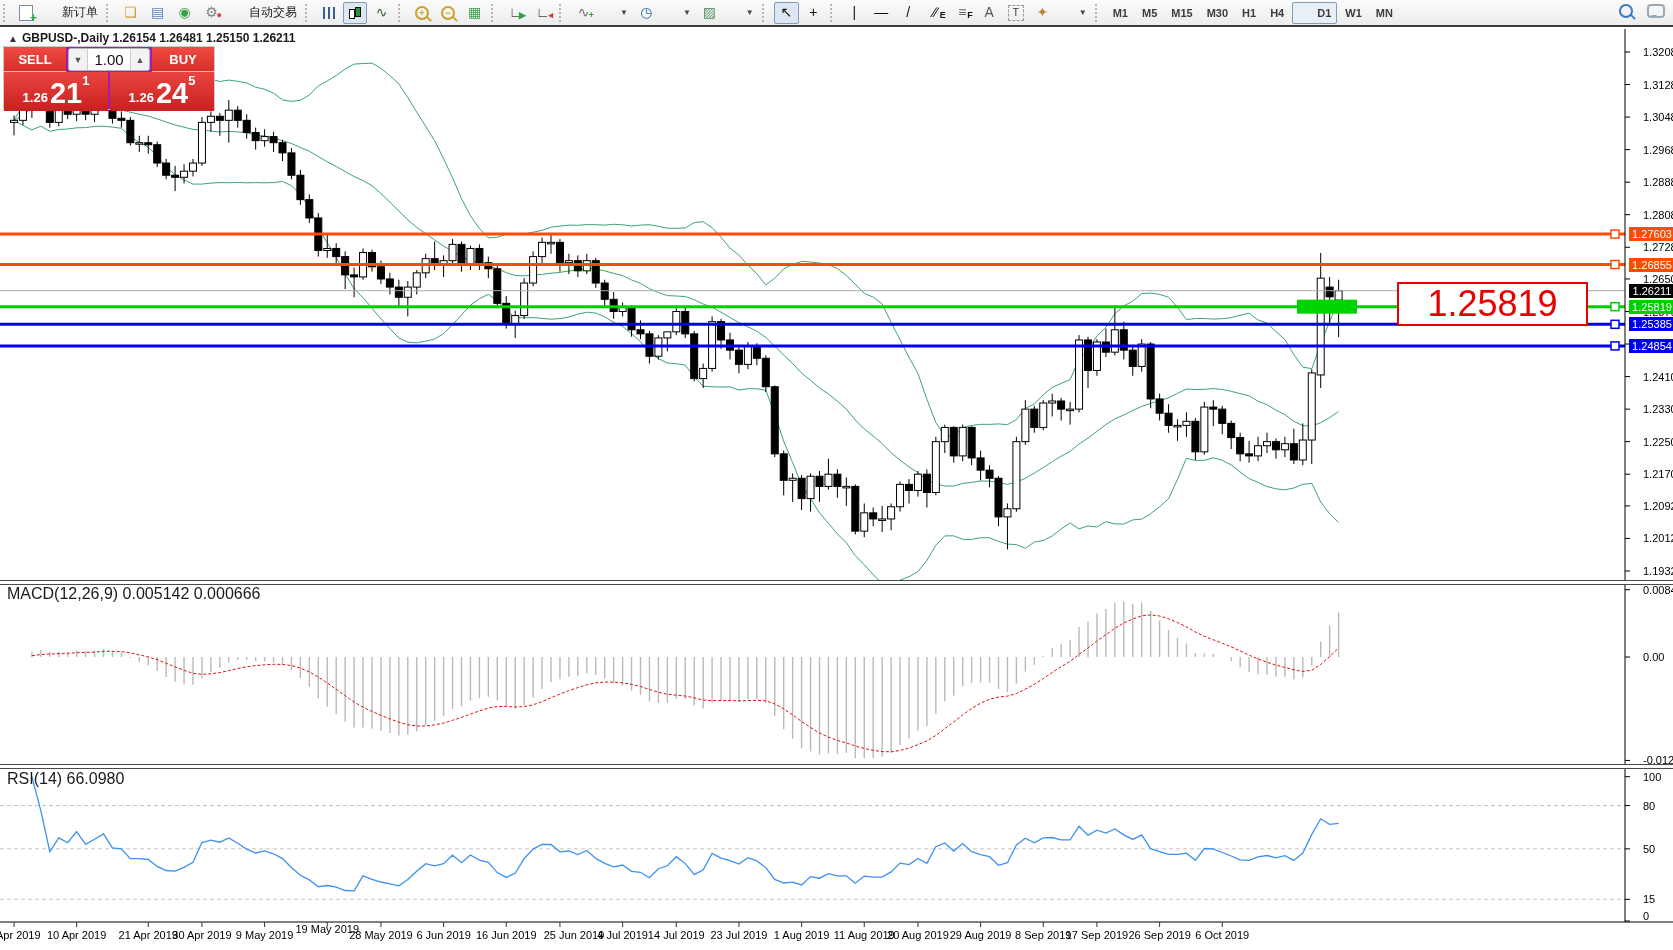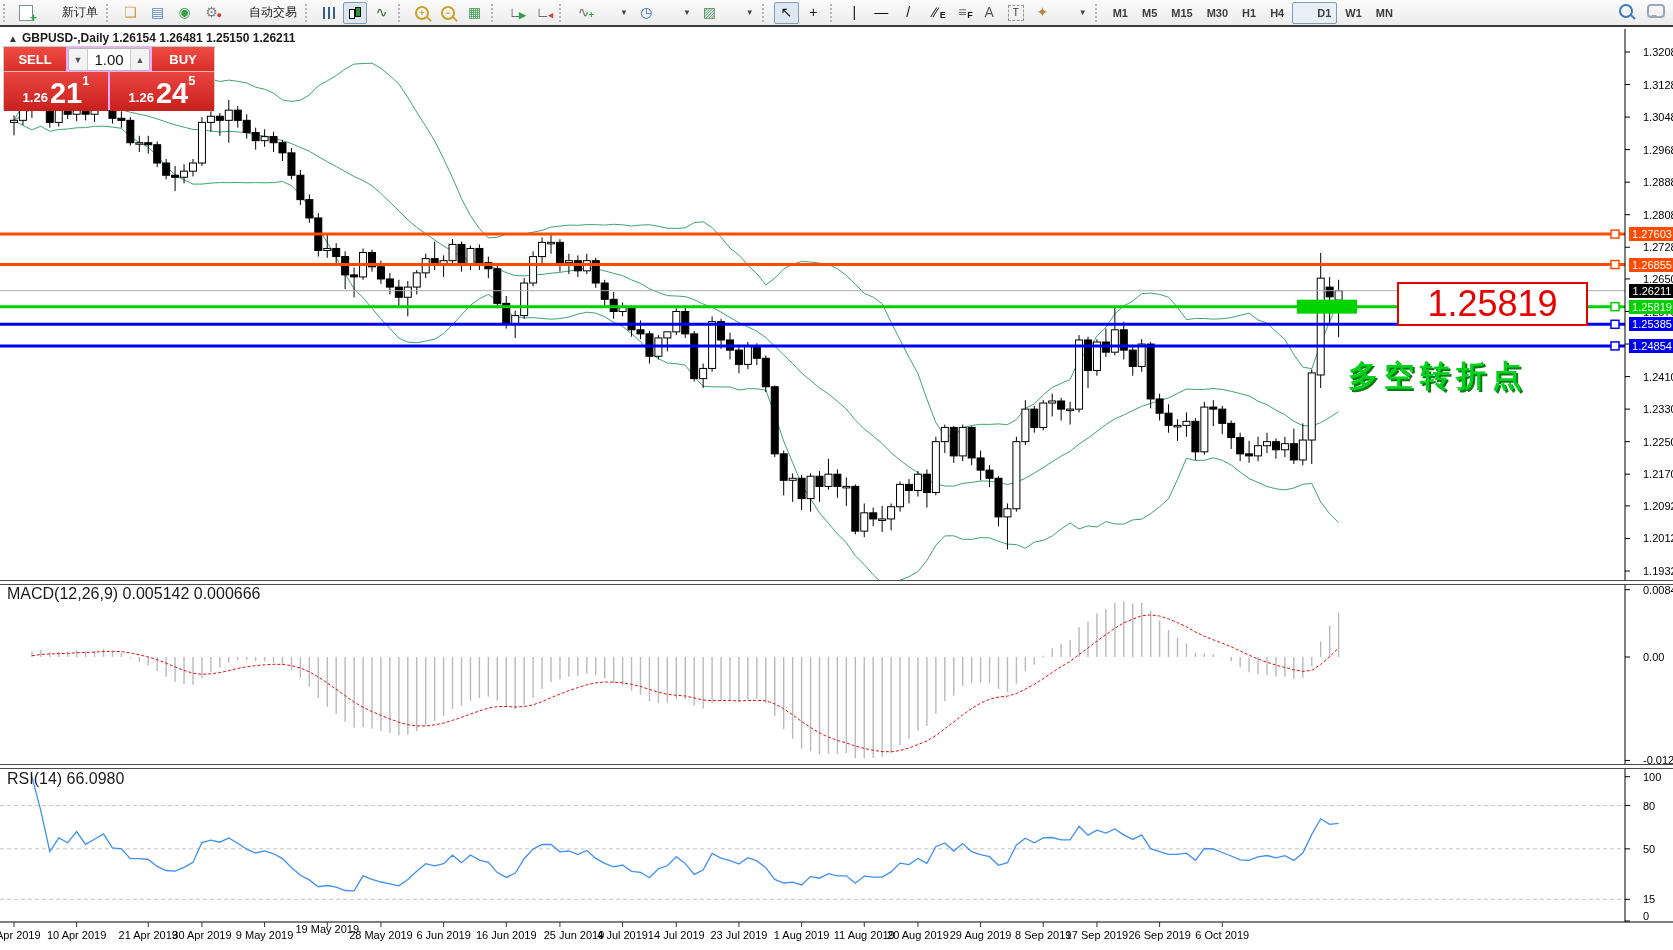--- a/index.html
+++ b/index.html
@@ -35,21 +35,21 @@
   #plot{position:absolute;left:0;top:0;z-index:1;}
   .pane-sep{position:absolute;left:0;width:1673px;height:3px;background:#fff;border-top:1px solid #4a4a4a;border-bottom:1px solid #4a4a4a;box-sizing:content-box;z-index:6;}
   .ind-label{position:absolute;font-size:16px;color:#1a1a1a;z-index:5;}
   .ytick{position:absolute;left:1634px;font-size:11px;color:#000;transform:translateY(-50%);z-index:4;white-space:nowrap;}
   .ylab{position:absolute;left:1627px;width:46px;height:14px;font-size:11px;color:#fff;display:flex;align-items:center;justify-content:center;transform:translateY(-50%);z-index:5;white-space:nowrap;}
   .xtick{position:absolute;top:929px;font-size:11px;color:#000;transform:translateX(-50%);z-index:4;white-space:nowrap;}
 
   
   #sym-title{position:absolute;left:8px;top:31px;font-size:12px;font-weight:bold;color:#1a1a1a;z-index:10;}
   #sym-title .tri{font-size:10px;margin-right:4px;color:#333;}
-  #quote-panel{position:absolute;left:3px;top:46px;width:212px;height:64px;z-index:12;background:#f0abfc;border:1px solid #c9c9c9;box-sizing:border-box;}
+  #quote-panel{position:absolute;left:3px;top:46px;width:212px;height:64px;z-index:12;background:#a21caf;border:1px solid #c9c9c9;box-sizing:border-box;}
   .qp-row1{display:flex;height:25px;}
   .qp-btn{width:62px;background:linear-gradient(#ef4c43,#d92f2a);color:#fff;font-size:13px;font-weight:bold;display:flex;align-items:center;justify-content:center;border-bottom:1px solid rgba(255,255,255,.6);}
   .qp-vol{flex:1;display:flex;align-items:stretch;border:1px solid #b5b5b5;border-radius:3px;margin:1px 2px;background:#fff;overflow:hidden;}
   .qp-step{width:18px;display:flex;align-items:center;justify-content:center;font-size:9px;color:#555;background:#f3f3f3;}
   .qp-step:first-child{border-right:1px solid #ccc;}
   .qp-step:last-child{border-left:1px solid #ccc;}
   .qp-volval{flex:1;display:flex;align-items:center;justify-content:center;font-size:15px;color:#111;}
   .qp-row2{display:flex;height:39px;}
   .qp-price{flex:1;background:linear-gradient(#ea4440,#c8201e);color:#fff;display:flex;align-items:flex-end;justify-content:center;padding-bottom:3px;}
   .qp-price.left{margin-right:2px;}
@@ -718,21 +718,20 @@
     </div>
   </div>
 
   <div class="pane-sep" style="top:580px"></div>
   <div class="pane-sep" style="top:764px"></div>
 
   <div class="ind-label" style="left:7px;top:585px">MACD(12,26,9) 0.005142 0.000666</div>
   <div class="ind-label" style="left:7px;top:770px">RSI(14) 66.0980</div>
 
   <div id="big-price-label">1.25819</div>
-  <div id="annotation">多空转折点</div>
 
   <div id="axis-right">
       <span class="ytick" style="top: 23px; left: 18px;">1.32080</span>
       <span class="ytick" style="top: 55.5392px; left: 18px;">1.31280</span>
       <span class="ytick" style="top: 88.0784px; left: 18px;">1.30480</span>
       <span class="ytick" style="top: 120.618px; left: 18px;">1.29680</span>
       <span class="ytick" style="top: 153.157px; left: 18px;">1.28880</span>
       <span class="ytick" style="top: 185.696px; left: 18px;">1.28080</span>
       <span class="ytick" style="top: 218.235px; left: 18px;">1.27280</span>
       <span class="ytick" style="top: 249.961px; left: 18px;">1.26500</span>

